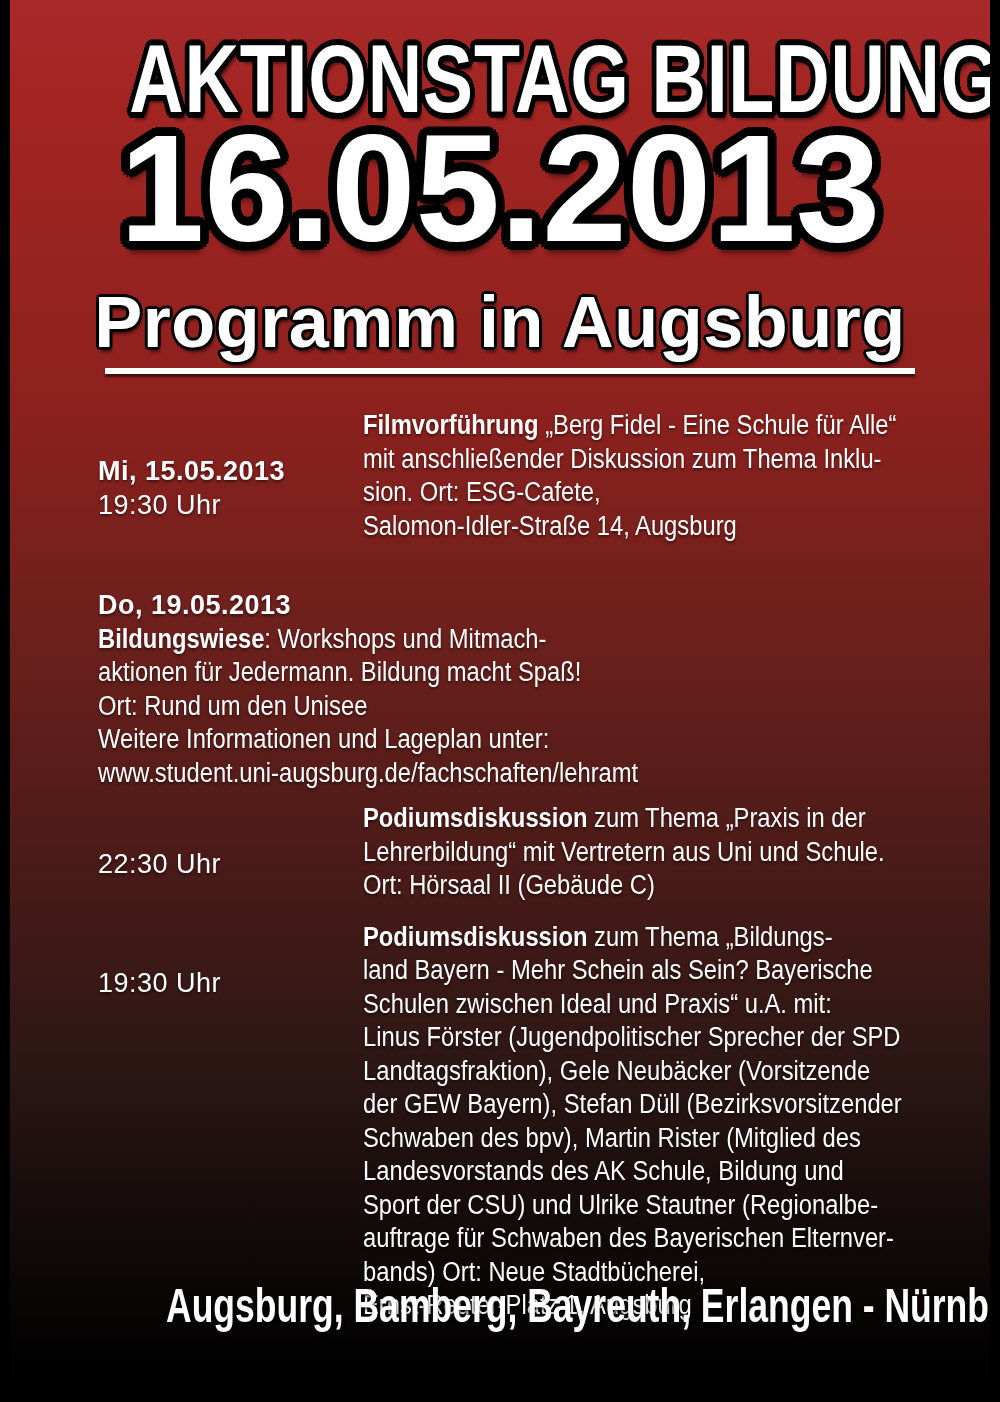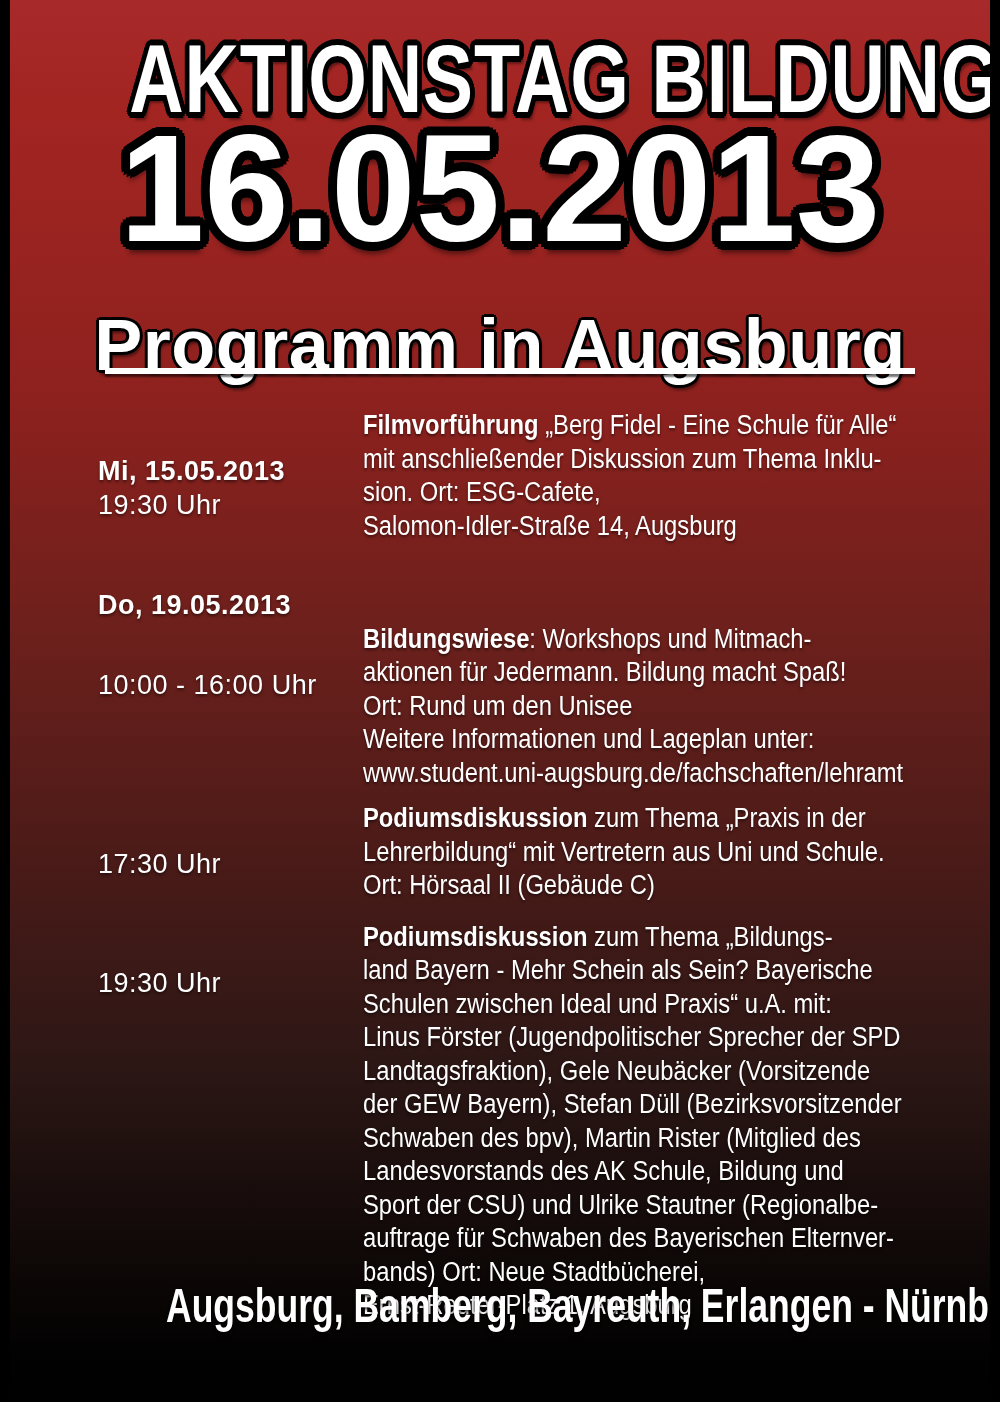--- a/index.html
+++ b/index.html
@@ -49,21 +49,21 @@
   .date .scale {
     transform: scaleX(1);
     text-shadow:
       9px 0 #000, -9px 0 #000, 0 9px #000, 0 -9px #000,
       6.4px 6.4px #000, 6.4px -6.4px #000, -6.4px 6.4px #000, -6.4px -6.4px #000,
       8.3px 3.4px #000, 8.3px -3.4px #000, -8.3px 3.4px #000, -8.3px -3.4px #000,
       3.4px 8.3px #000, 3.4px -8.3px #000, -3.4px 8.3px #000, -3.4px -8.3px #000,
       0 12px 5px rgba(0,0,0,.45);
   }
 
-  .subtitle { top: 309px; font-size: 72px; }
+  .subtitle { top: 286px; font-size: 72px; }
   .subtitle .scale {
     transform: scaleX(1);
     letter-spacing: .5px;
     text-shadow:
       3px 0 #000, -3px 0 #000, 0 3px #000, 0 -3px #000,
       2.2px 2.2px #000, 2.2px -2.2px #000, -2.2px 2.2px #000, -2.2px -2.2px #000,
       2px 5px 3px rgba(0,0,0,.5);
   }
 
   .subtitle-underline {
@@ -148,35 +148,32 @@
       </div>
     </div>
 
     <div class="row">
       <div class="col-left">
         <div class="bold">Do, 19.05.2013</div>
       </div>
     </div>
 
     <div class="row">
-      <div class="col-left">
-        <div>10:00 - 16:00 Uhr</div>
-      </div>
       <div class="col-right">
         <div><span class="lead">Bildungswiese</span><span>: Workshops und Mitmach-</span></div>
         <div>aktionen für Jedermann. Bildung macht Spaß!</div>
         <div>Ort: Rund um den Unisee</div>
         <div>Weitere Informationen und Lageplan unter:</div>
         <div>www.student.uni-augsburg.de/fachschaften/lehramt</div>
       </div>
     </div>
 
     <div class="row gap-a">
       <div class="col-left">
-        <div>17:30 Uhr</div>
+        <div>22:30 Uhr</div>
       </div>
       <div class="col-right">
         <div><span class="lead">Podiumsdiskussion</span><span> zum Thema „Praxis in der</span></div>
         <div>Lehrerbildung“ mit Vertretern aus Uni und Schule.</div>
         <div>Ort: Hörsaal II (Gebäude C)</div>
       </div>
     </div>
 
     <div class="row gap-b">
       <div class="col-left">

